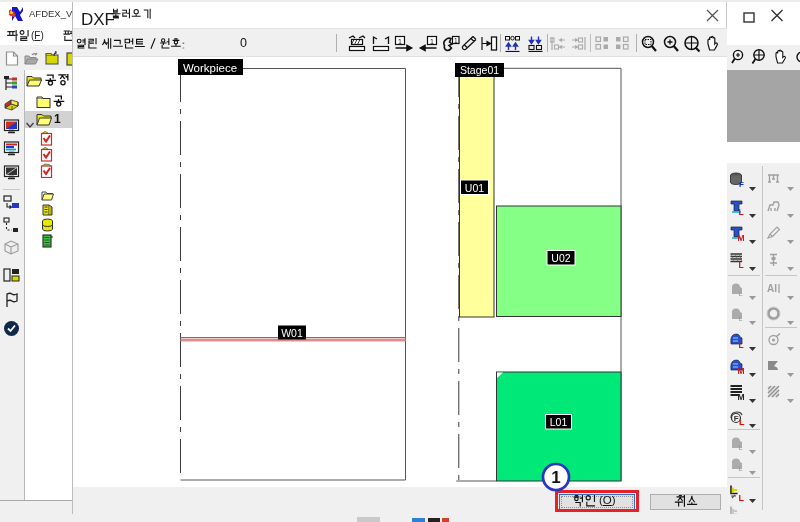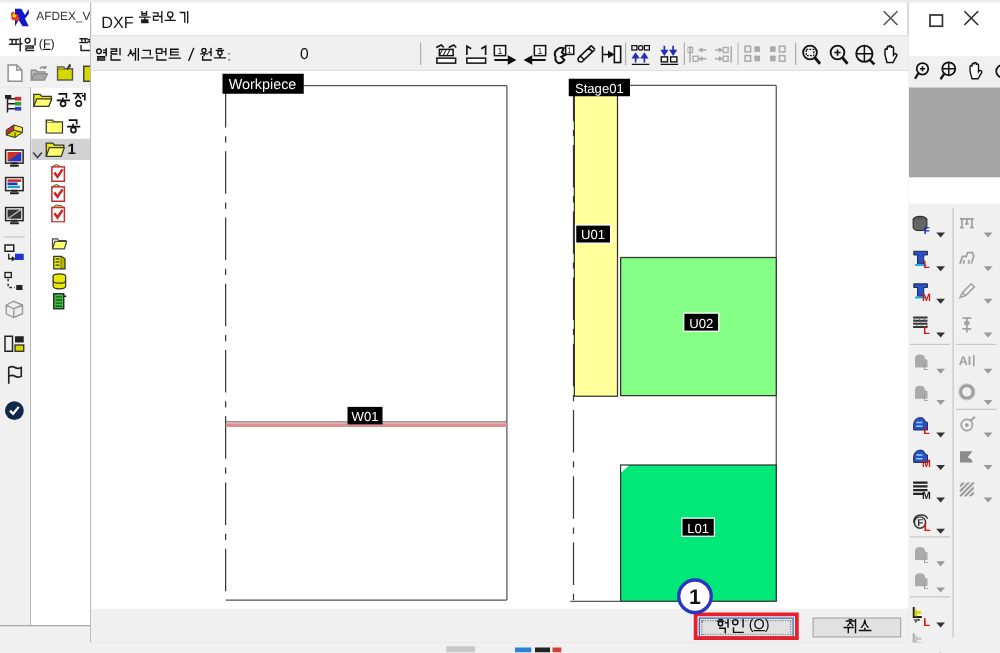--- a/index.html
+++ b/index.html
@@ -643,21 +643,21 @@
       <rect x="2" y="2" width="11" height="11" fill="#e0e0e0"></rect>
       <path d="M2,5 L5,2 M2,9 L9,2 M2,13 L13,2 M6,13 L13,6 M10,13 L13,10" stroke="#909090" stroke-width="1.3"></path>
     </svg>
 </div>
 <div class="abs" style="left:786px;top:390px;"><svg width="9" height="6" viewBox="0 0 9 6">
       <path d="M1,1 L4.5,5 L8,1 Z" fill="#999"></path>
     </svg></div>
 
 <div class="abs" style="left:72px;top:0;width:655px;height:514px;background:#ffffff;border-left:1px solid #bcbcbc;border-right:1px solid #c6c6c6;border-bottom:1px solid #bcbcbc;box-sizing:border-box;"></div>
 
-<div class="abs" style="left:81px;top:10px;font-size:13px;color:#1a1a1a;">DXF</div>
+<div class="abs" style="left:81px;top:10px;font-size:17px;color:#1a1a1a;">DXF</div>
 
 <div class="abs" style="left:111px;top:8px;color:#1a1a1a;">
 <svg class="k" width="41" height="12.2" viewBox="0 0 42 11" stroke="#1a1a1a" stroke-width="1.1">
       <use href="#g-bul"></use>
       <use href="#g-reo" x="10.5"></use>
       <use href="#g-o" x="21"></use>
       <use href="#g-gi" x="31.5"></use>
     </svg>
 </div>
 

